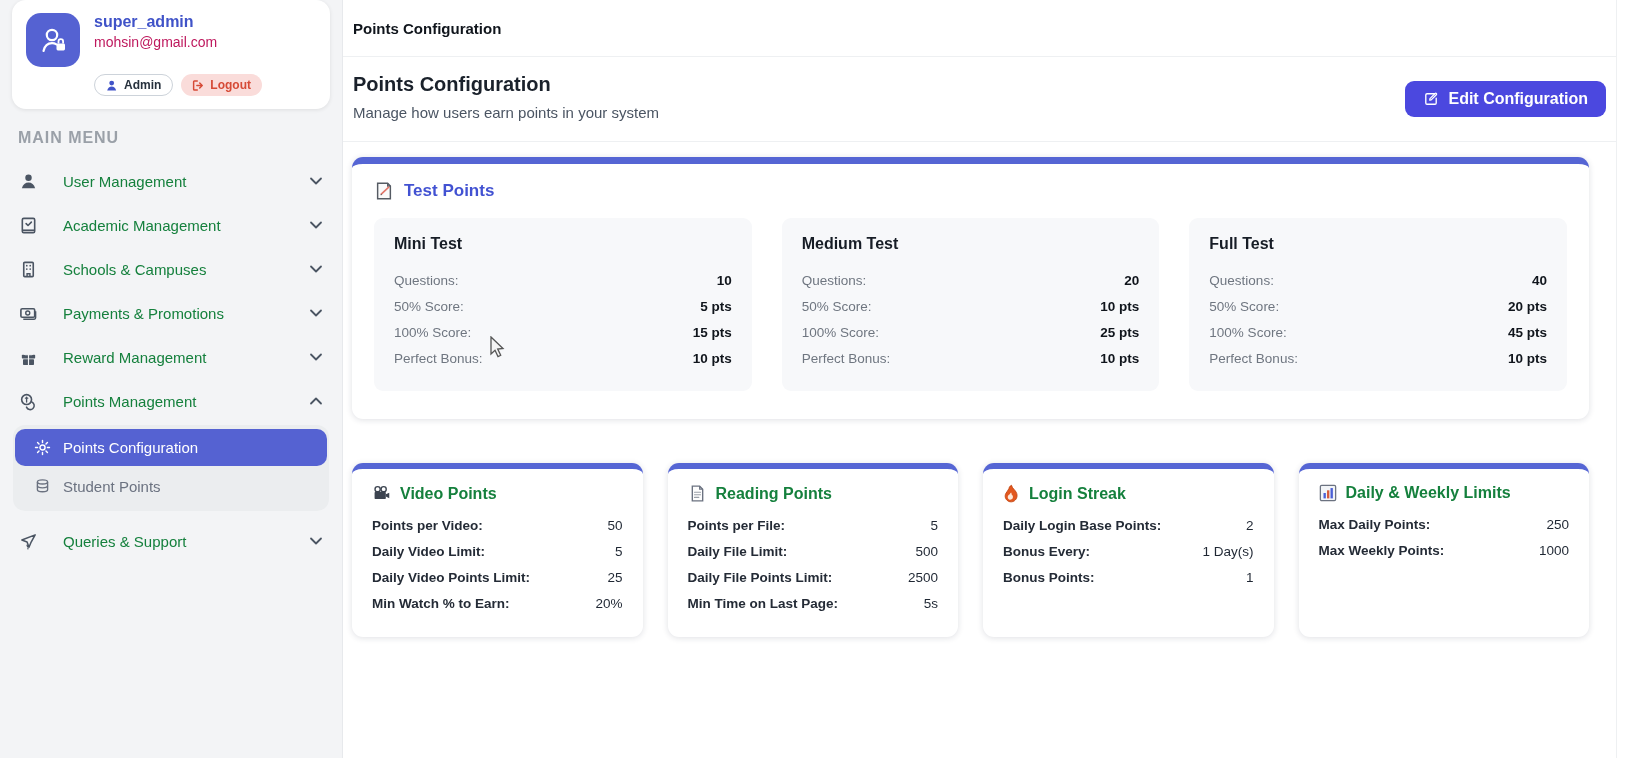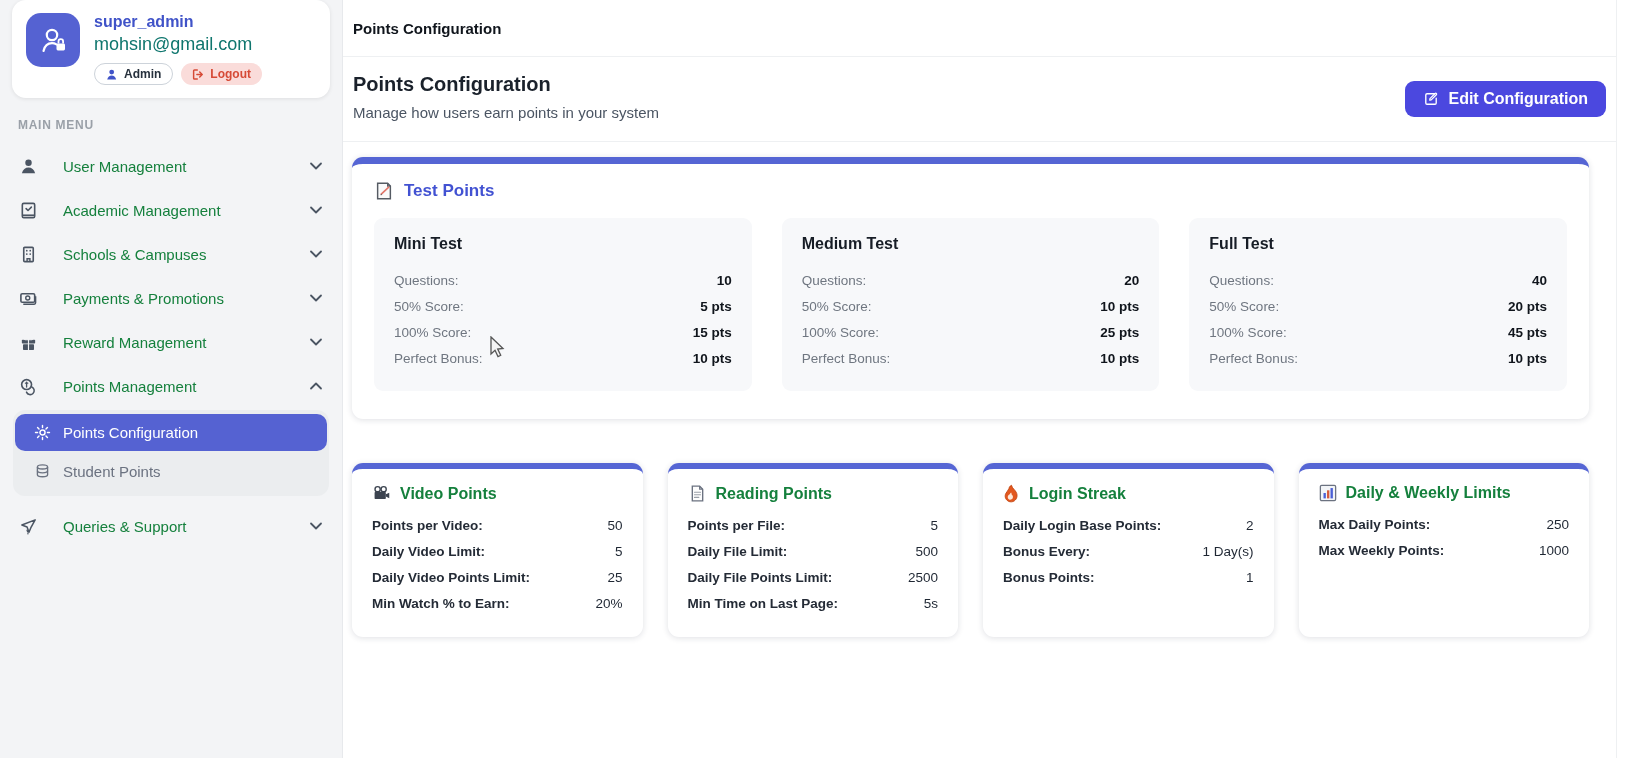--- a/index.html
+++ b/index.html
@@ -5,26 +5,26 @@
   * { margin:0; padding:0; box-sizing:border-box; }
   html,body { width:1627px; height:758px; overflow:hidden; }
   body { font-family:"Liberation Sans", sans-serif; background:#ffffff; color:#1f2937; }
   .app { display:flex; width:1627px; height:758px; }
 
   
   .sidebar { width:343px; min-width:343px; height:100%; background:#f3f4f6; border-right:1px solid #e7e9ec; }
   .user-card { margin:0 12px; background:#ffffff; border-radius:14px; box-shadow:0 1px 4px rgba(0,0,0,.09); padding:13px 14px; display:flex; gap:14px; align-items:flex-start; }
   .avatar { width:54px; height:54px; border-radius:15px; background:#5562d2; display:flex; align-items:center; justify-content:center; flex:none; }
   .user-name { color:#4053c8; font-weight:bold; font-size:16px; margin-bottom:3px; }
-  .user-email { color:#0f766e; font-size:18px; margin-bottom:8px; }
+  .user-email { color:#be185d; font-size:14px; margin-bottom:24px; }
   .badges { display:flex; gap:8px; }
   .badge { display:inline-flex; align-items:center; gap:5px; font-size:12px; font-weight:bold; border-radius:999px; padding:3px 11px; }
   .badge.admin { background:#ffffff; border:1px solid #cdd3da; color:#26303c; }
   .badge.logout { background:#fadcda; color:#d64a36; }
-  .menu-label { margin:20px 18px 12px 18px; font-size:12px; font-weight:bold; letter-spacing:.06em; color:#9aa0a8; }
+  .menu-label { margin:20px 18px 12px 18px; font-size:16px; font-weight:bold; letter-spacing:.06em; color:#9aa0a8; }
   .menu-item { display:flex; align-items:center; gap:24px; height:44px; padding:0 18px; color:#15803d; font-size:15px; cursor:pointer; }
   .menu-item .mi-icon { width:21px; height:21px; display:flex; align-items:center; justify-content:center; flex:none; color:#4b5563; }
   .menu-item .mi-label { flex:1; }
   .chev { width:16px; height:16px; color:#4b5563; flex:none; }
   .submenu { margin:2px 13px 8px 13px; background:#ebedef; border-radius:12px; padding:2px 0 4px 0; }
   .sub-item { display:flex; align-items:center; gap:11px; height:37px; margin:2px 2px; padding:0 18px; border-radius:10px; font-size:15px; color:#6b7280; cursor:pointer; }
   .sub-item.active { background:#5562d2; color:#ffffff; }
   .sub-item .mi-icon { width:19px; height:19px; display:flex; align-items:center; justify-content:center; }
 
   

